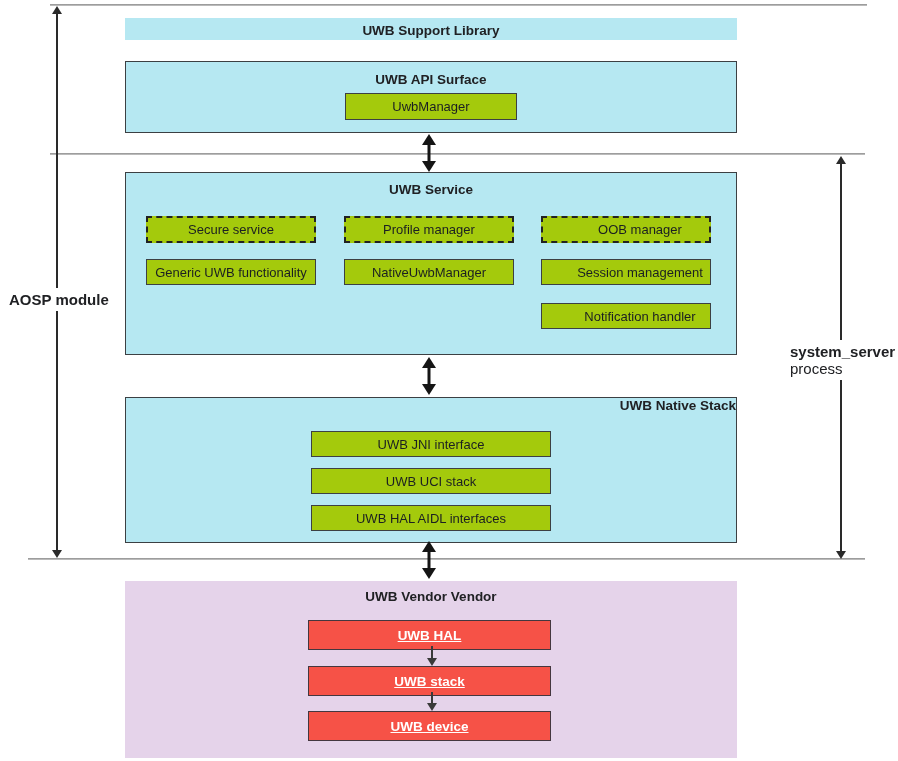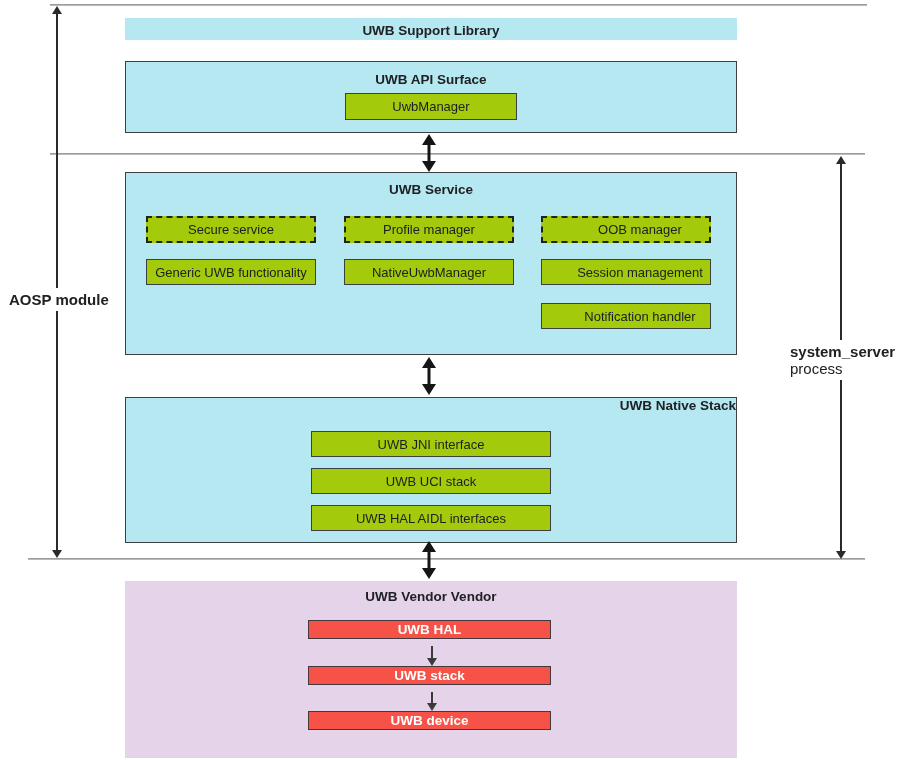--- a/index.html
+++ b/index.html
@@ -63,21 +63,21 @@
   .c-row2{top:130px;height:26px;}
 
   
   .uwbmanager{left:219px;top:31px;width:172px;height:27px;}
 
   
   .n-row{left:185px;width:240px;height:26px;}
   .n-0{top:33px;} .n-1{top:70px;} .n-2{top:107px;}
 
   
-  .v-row{left:183px;width:243px;height:19px;}
+  .v-row{left:183px;width:243px;height:30px;text-decoration:underline;}
   .v-0{top:39px;} .v-1{top:85px;} .v-2{top:130px;}
   .v-arrow{left:300px;width:14px;}
 </style>
 </head>
 <body>
 
 <div class="canvas">
 
   <div class="hline top"></div>
   <div class="hline mid"></div>

